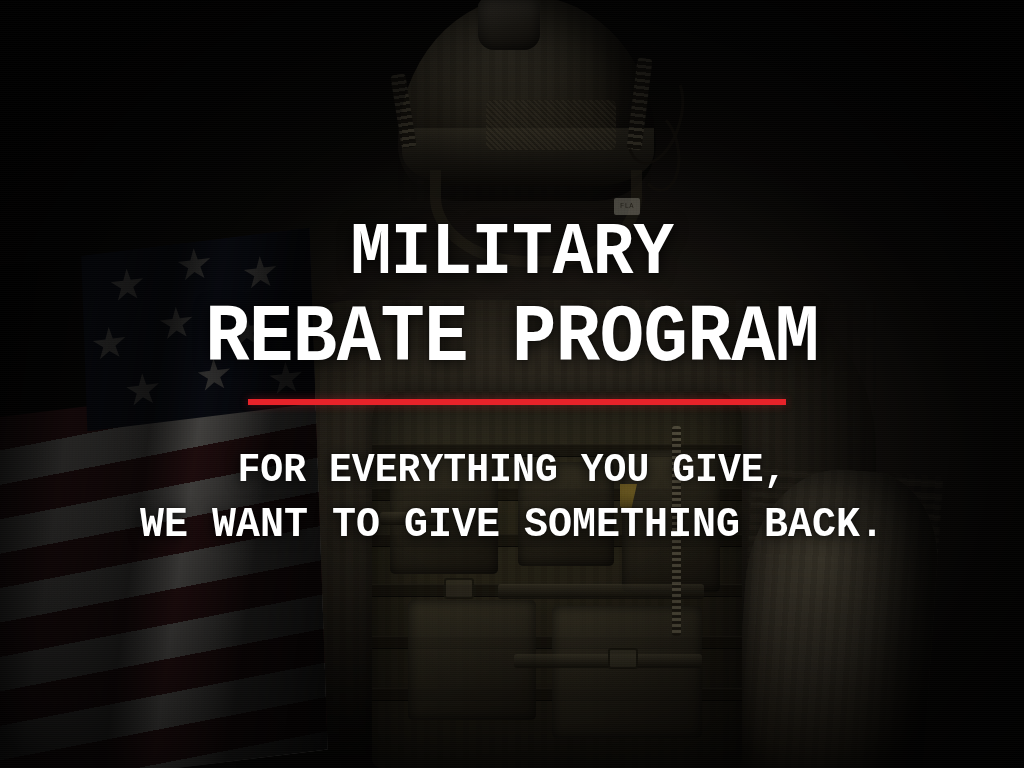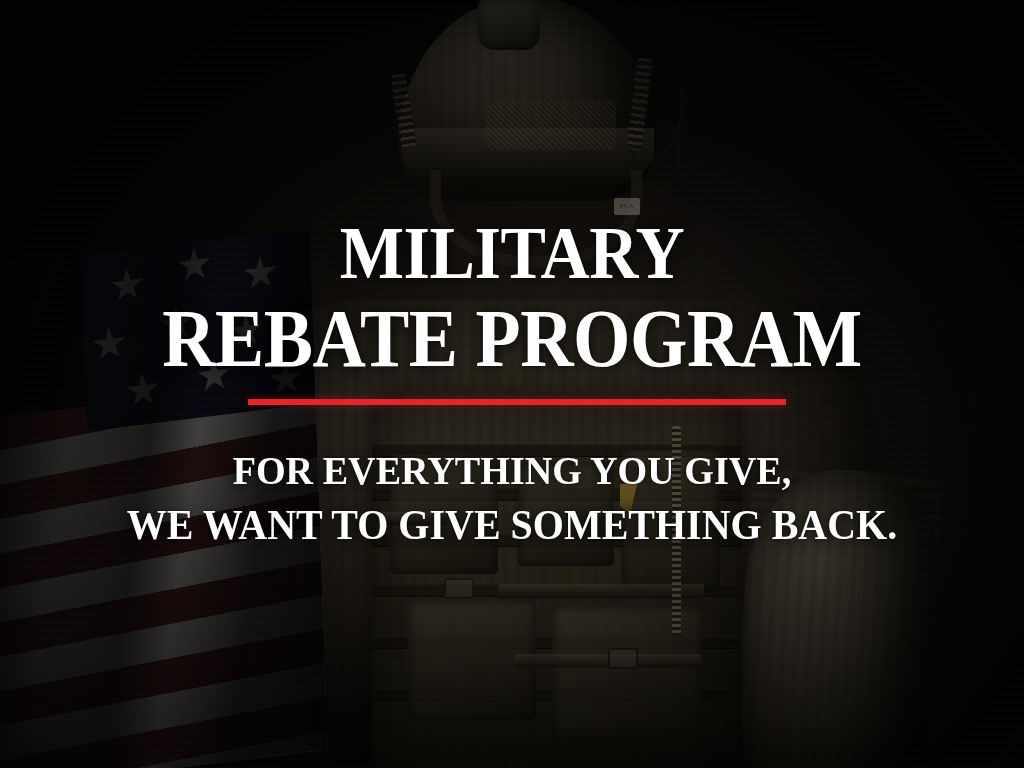--- a/index.html
+++ b/index.html
@@ -6,21 +6,21 @@
     margin: 0;
     padding: 0;
     background: #000;
   }
   #poster {
     position: relative;
     width: 1024px;
     height: 768px;
     overflow: hidden;
     background: #060505;
-    font-family: Liberation Serif, serif;
+    font-family: Liberation Mono, monospace;
     user-select: none;
   }
 
   
   .photo {
     position: absolute;
     inset: 0;
     overflow: hidden;
   }
 

